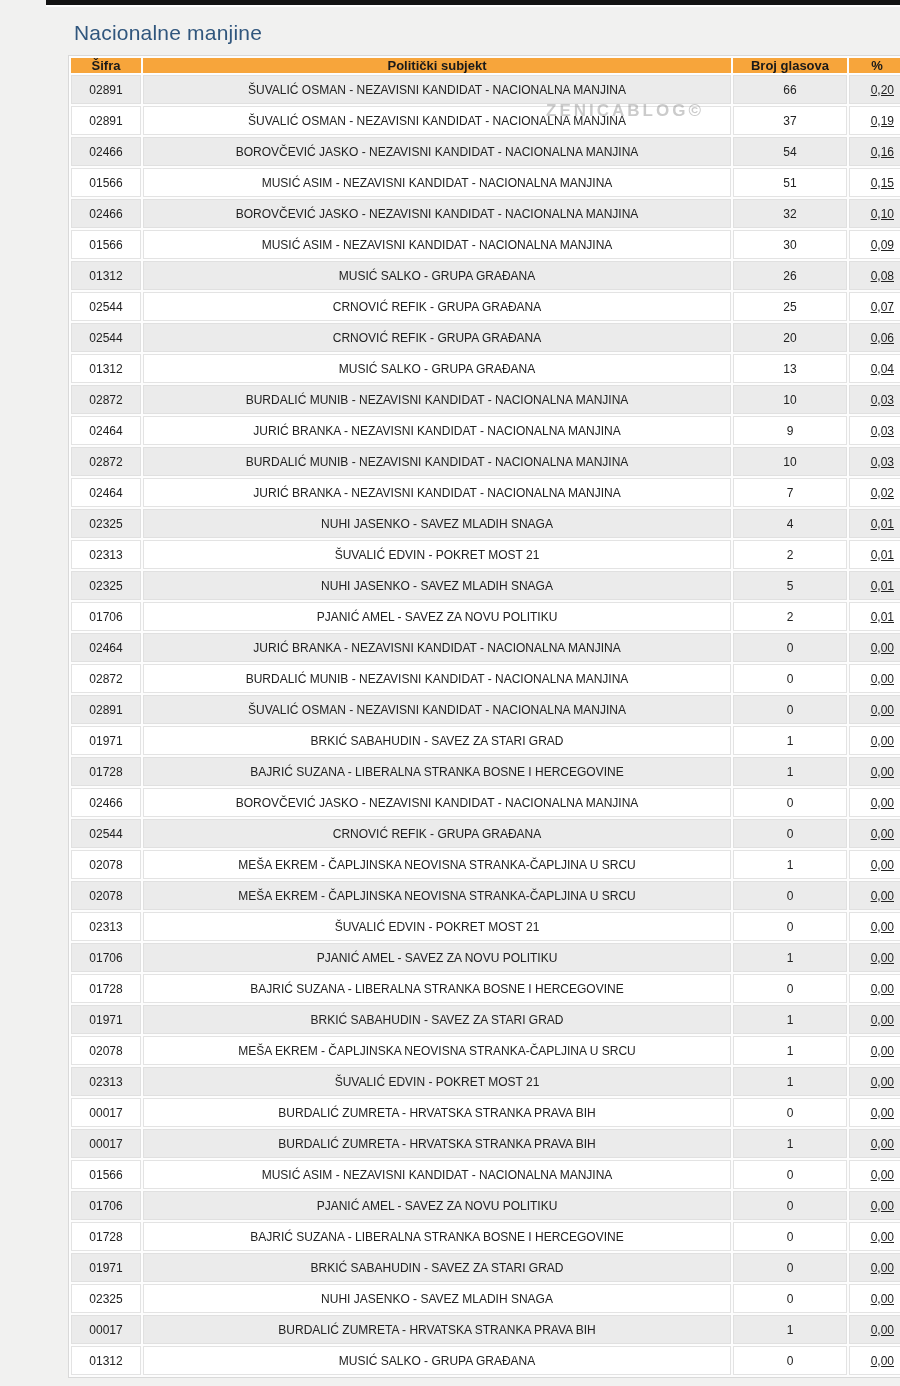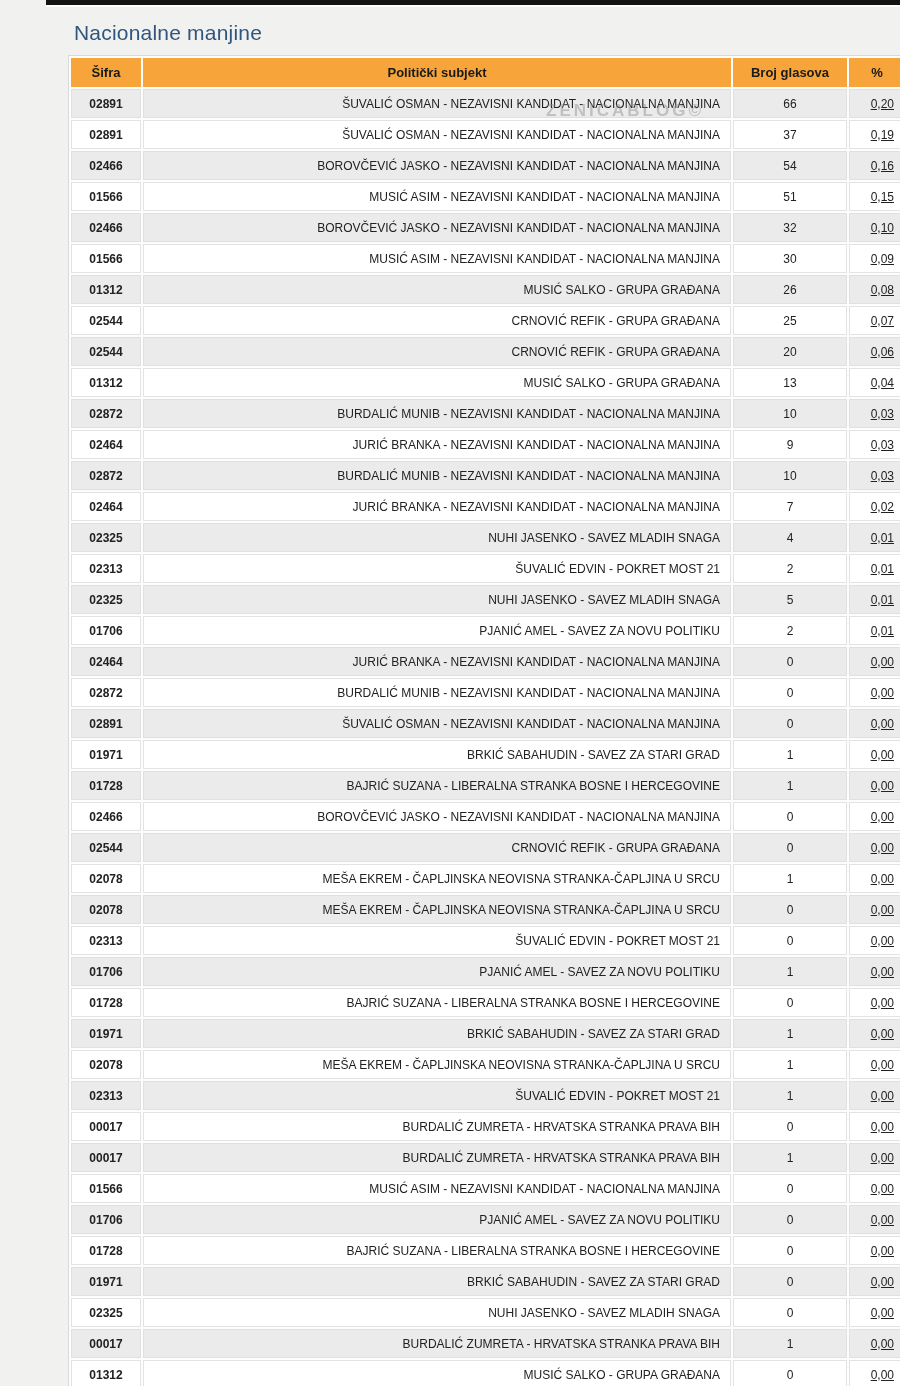--- a/index.html
+++ b/index.html
@@ -44,42 +44,42 @@
   }
   table.results col.c-sifra   { width: 70px; }
   table.results col.c-subjekt { width: 588px; }
   table.results col.c-glasova { width: 114px; }
   table.results col.c-pct     { width: 56px; }
   table.results th {
     background: #f7a53b;
     color: #1a1a1a;
     font-size: 13px;
     font-weight: 700;
-    height: 29px;
+    height: 15px;
     text-align: center;
     padding: 0 4px;
     white-space: nowrap;
     overflow: hidden;
   }
   table.results td {
     font-size: 12px;
     color: #222222;
     height: 27px;
     padding: 0 10px;
     background: #ffffff;
     white-space: nowrap;
     overflow: hidden;
     border: 1px solid #e3e3e3;
   }
   table.results tbody tr:nth-child(odd) td {
     background: #ebebeb;
     border-color: #e0e0e0;
   }
-  td.cell-sifra   { text-align: center; font-weight: bold; }
-  td.cell-subjekt { text-align: right; }
+  td.cell-sifra   { text-align: center; }
+  td.cell-subjekt { text-align: center; }
   td.cell-glasova { text-align: center; }
   td.cell-pct     { text-align: right; text-decoration: underline; }
   .watermark {
     position: absolute;
     top: 6px;
     left: 478px;
     font-size: 17px;
     font-weight: 700;
     letter-spacing: 3px;
     color: #8d8d8d;

